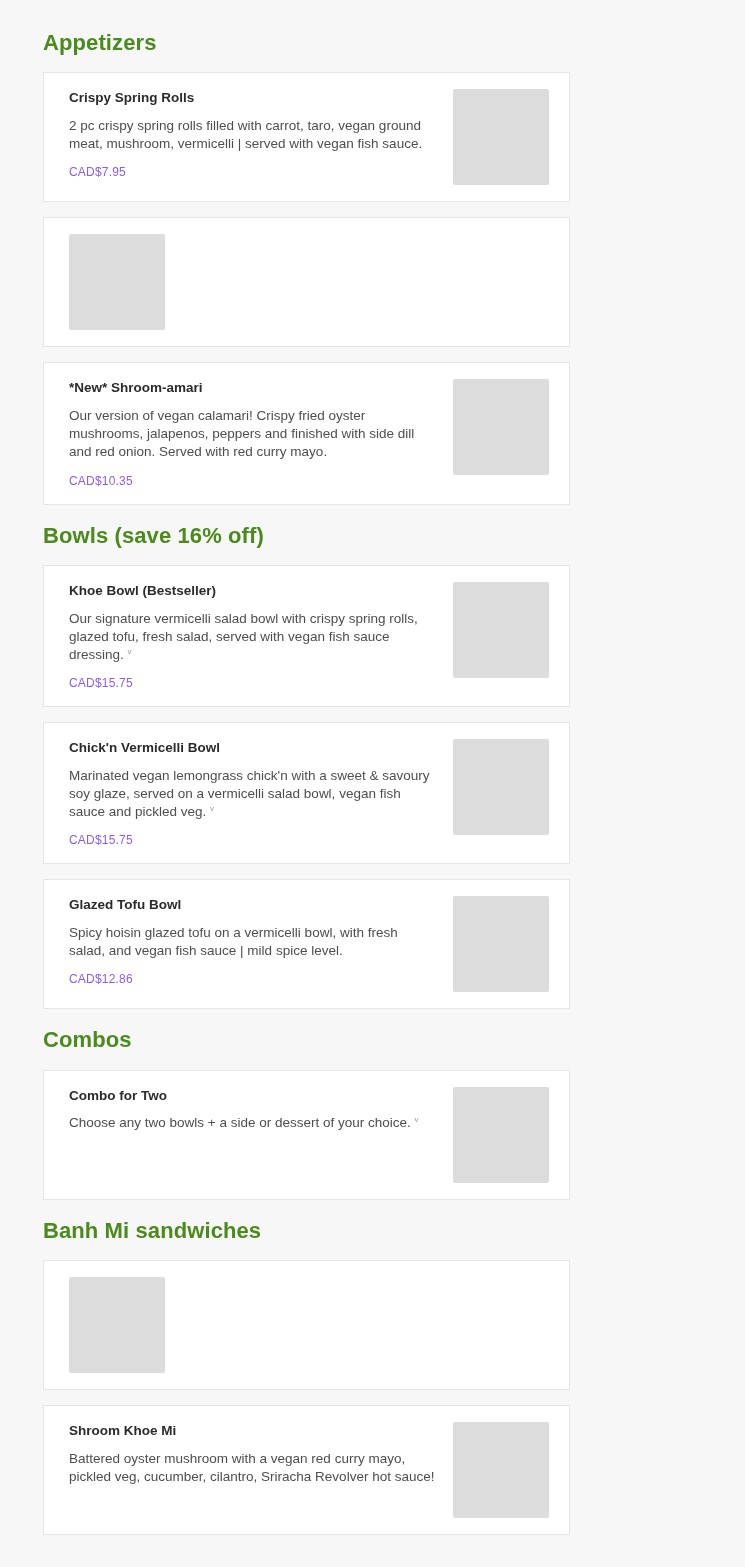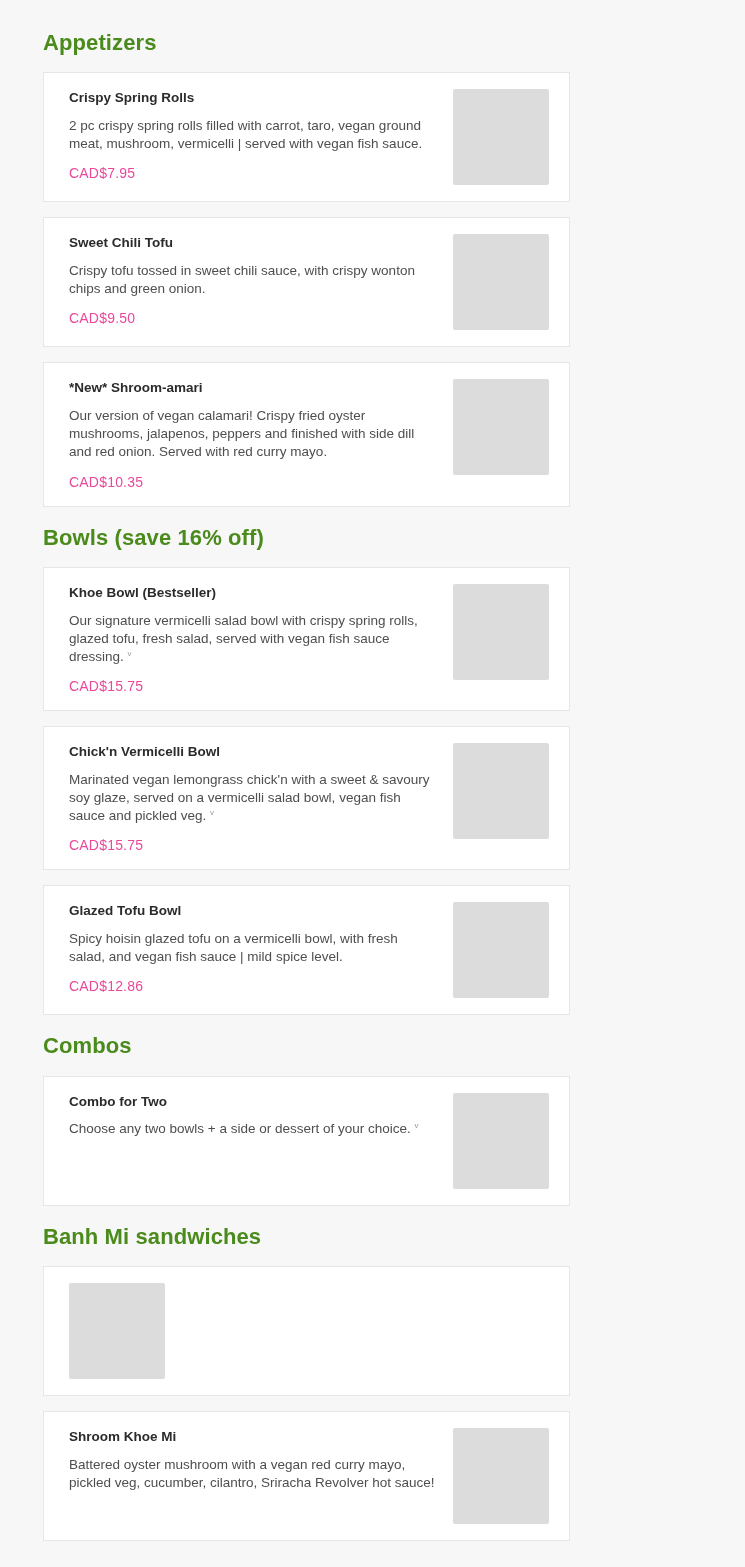--- a/index.html
+++ b/index.html
@@ -67,22 +67,22 @@
     line-height: 1.35;
     margin-bottom: 12px;
     font-weight: normal;
   }
   .item-desc .sup {
     font-size: 8px;
     vertical-align: super;
     color: #9a9a9a;
   }
   .item-price {
-    font-size: 14px;
-    color: #ec4899;
+    font-size: 12px;
+    color: #8b5cf6;
     letter-spacing: 0.2px;
   }
   .item-thumb {
     flex: 0 0 auto;
     width: 96px;
     height: 96px;
     background: #dcdcdc;
     border-radius: 2px;
   }
 </style>
@@ -96,25 +96,20 @@
         <div class="items">
           <div class="item-card">
             <div class="item-text">
               <div class="item-name">Crispy Spring Rolls</div>
               <div class="item-desc"><span>2 pc crispy spring rolls filled with carrot, taro, vegan ground meat, mushroom, vermicelli | served with vegan fish sauce.</span></div>
               <div class="item-price">CAD$7.95</div>
             </div>
             <div class="item-thumb"></div>
           </div>
           <div class="item-card">
-            <div class="item-text">
-              <div class="item-name">Sweet Chili Tofu</div>
-              <div class="item-desc"><span>Crispy tofu tossed in sweet chili sauce, with crispy wonton chips and green onion.</span></div>
-              <div class="item-price">CAD$9.50</div>
-            </div>
             <div class="item-thumb"></div>
           </div>
           <div class="item-card">
             <div class="item-text">
               <div class="item-name">*New* Shroom-amari</div>
               <div class="item-desc"><span>Our version of vegan calamari! Crispy fried oyster mushrooms, jalapenos, peppers and finished with side dill and red onion. Served with red curry mayo.</span></div>
               <div class="item-price">CAD$10.35</div>
             </div>
             <div class="item-thumb"></div>
           </div>

